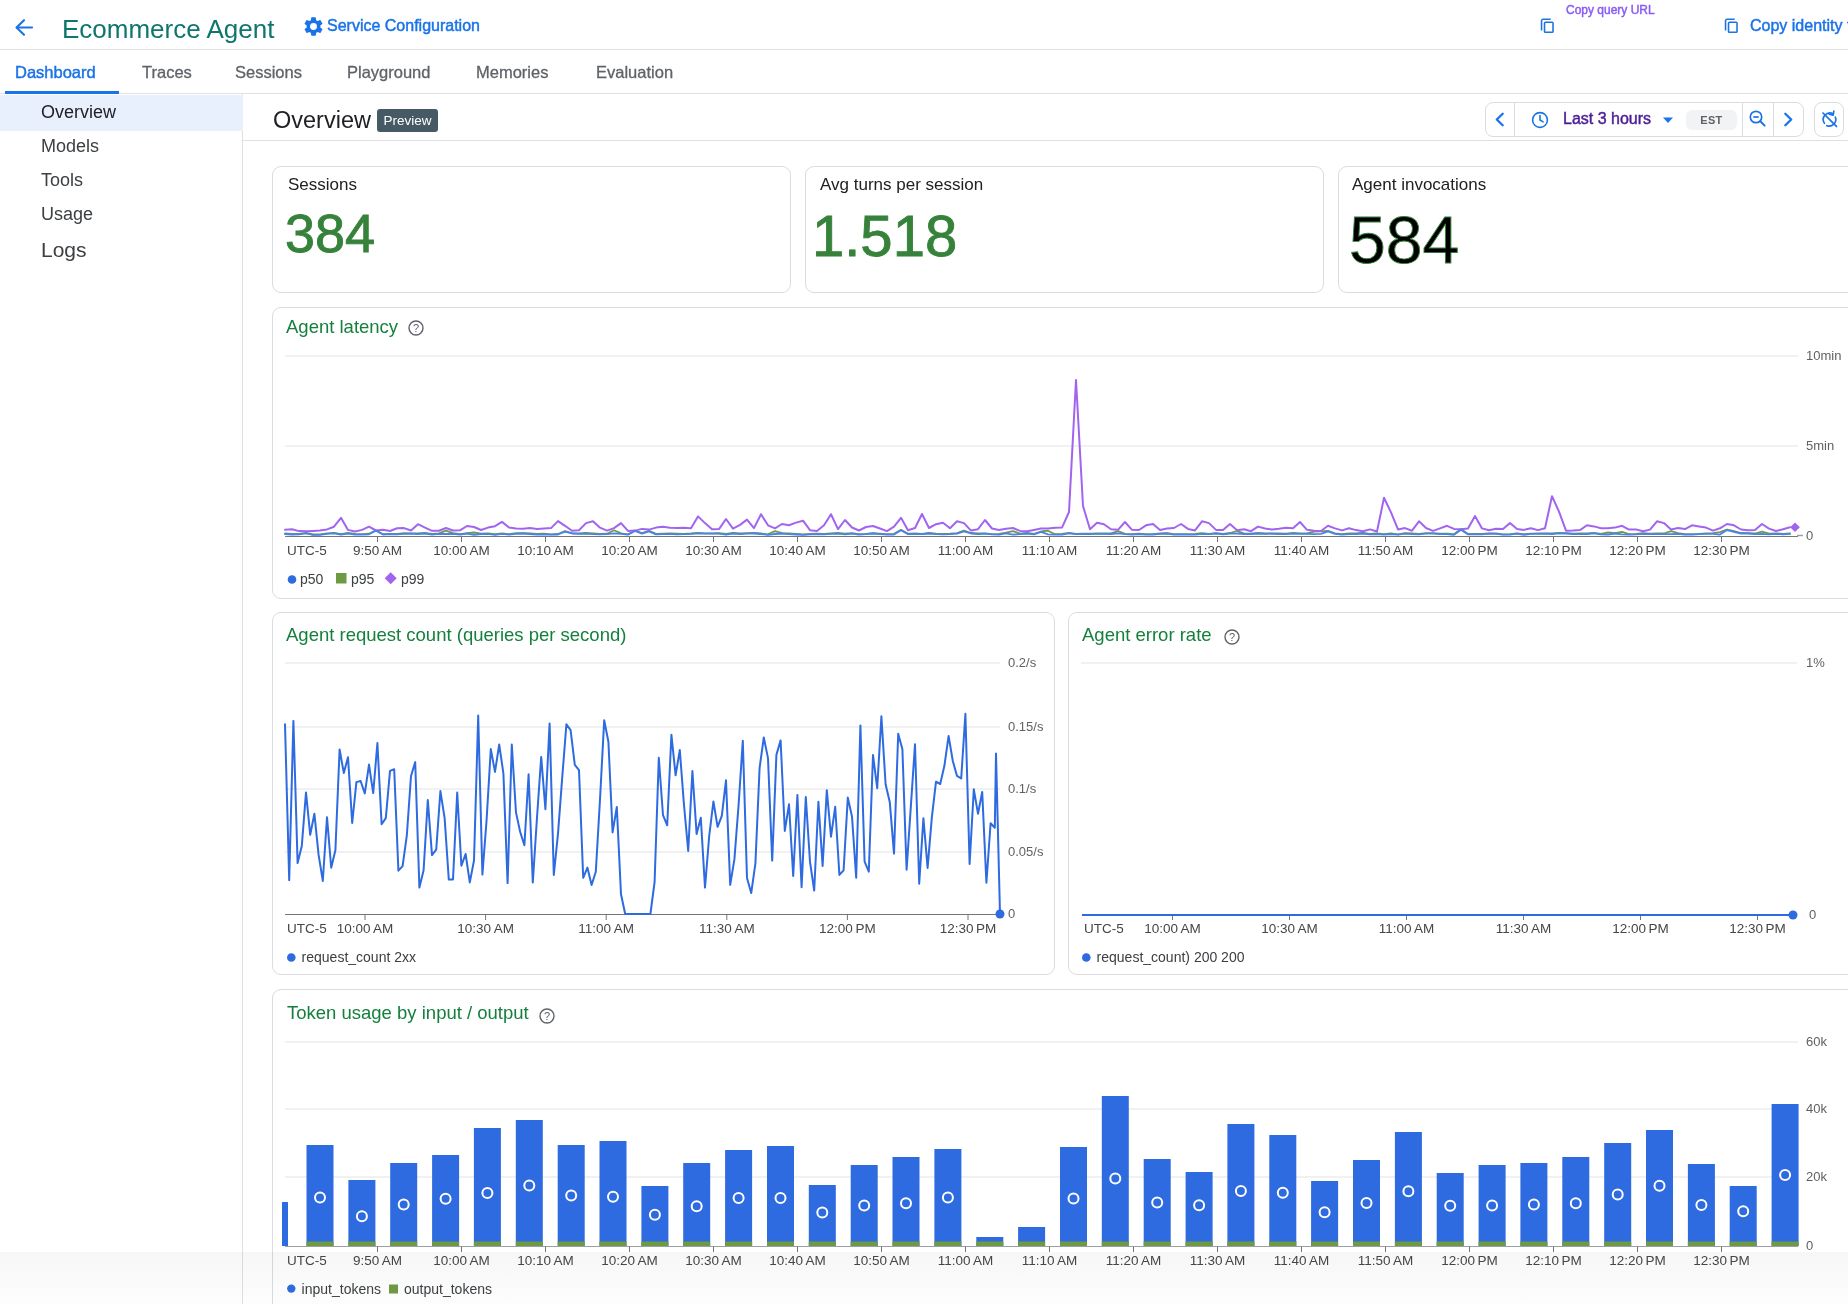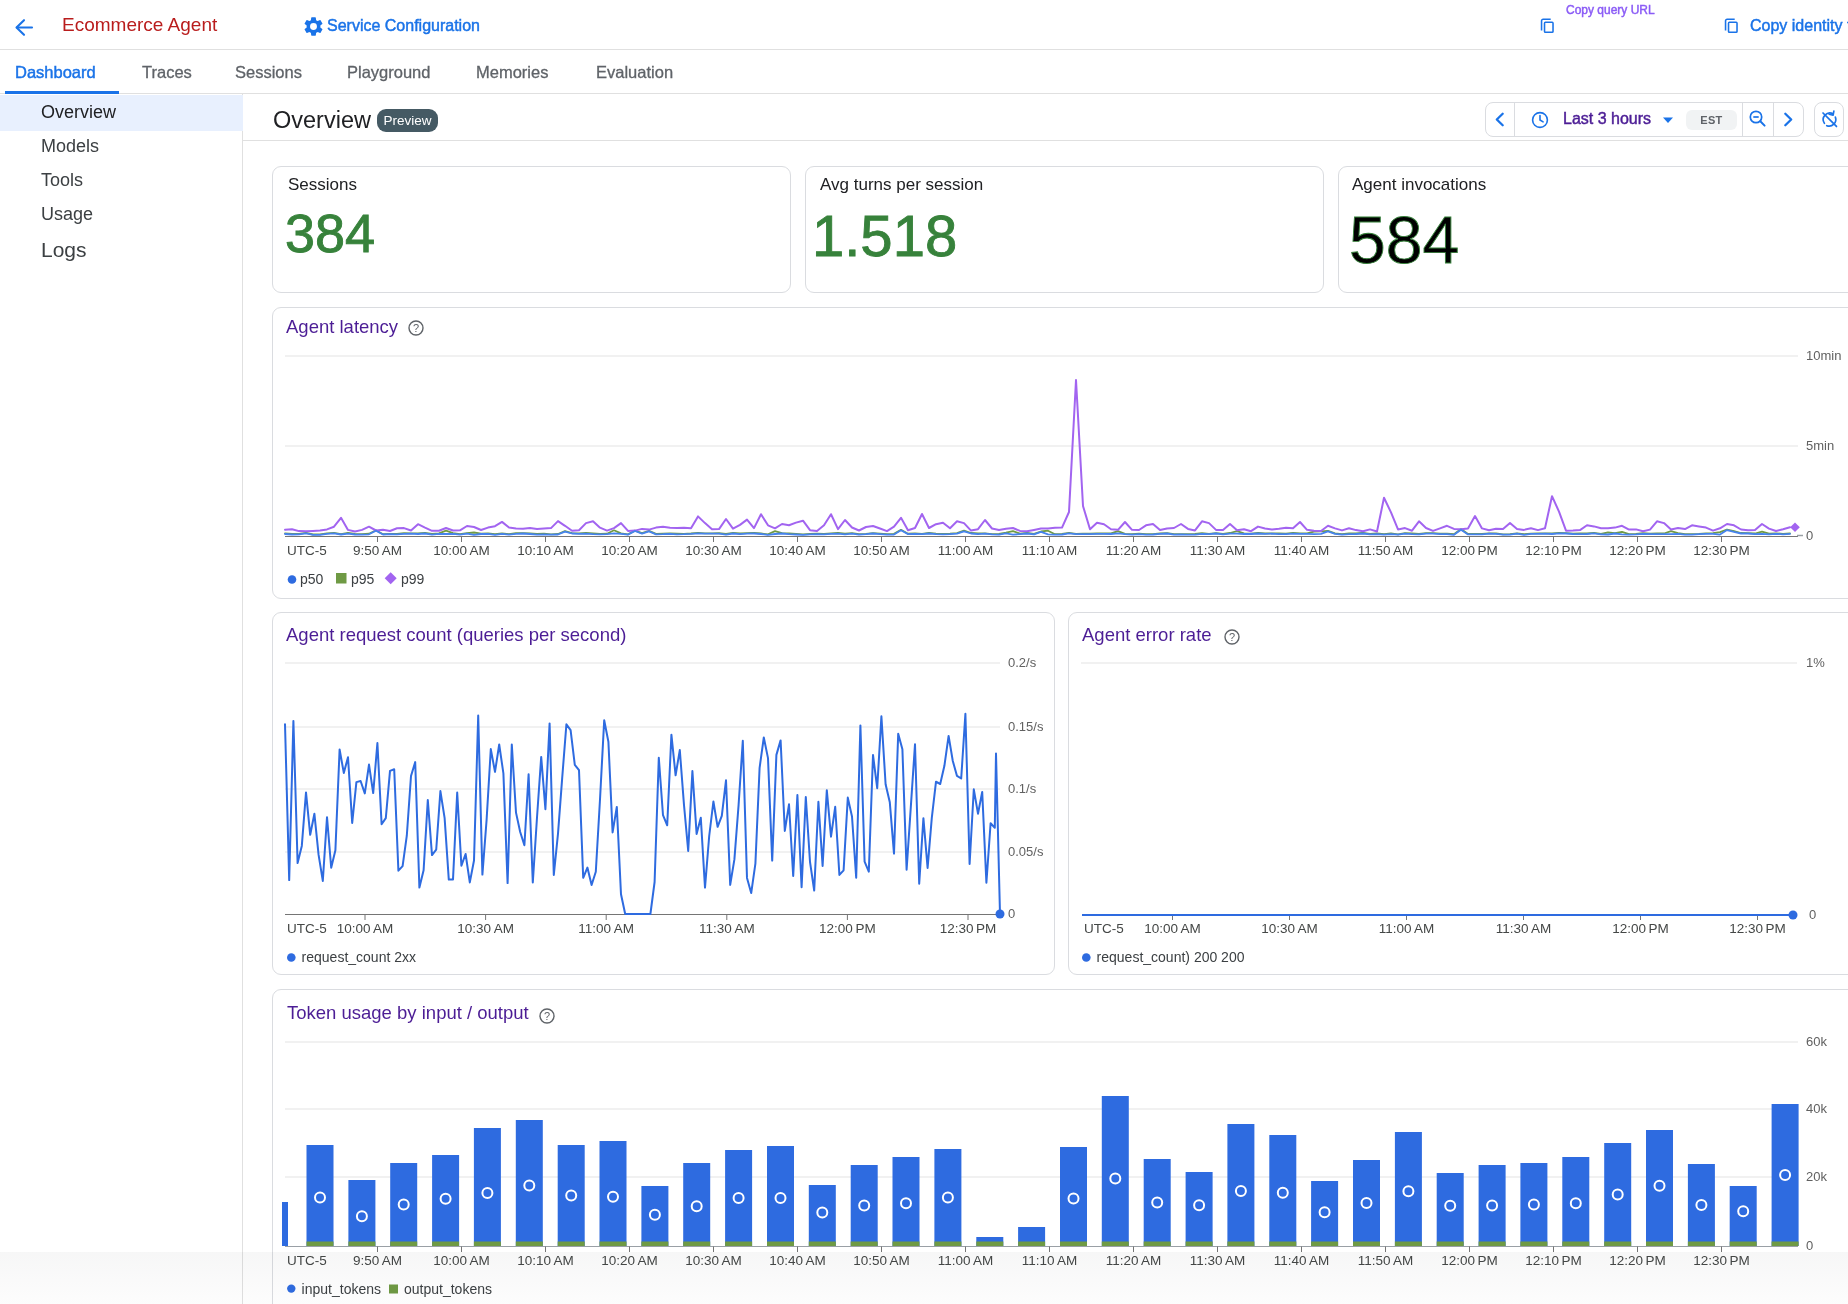--- a/index.html
+++ b/index.html
@@ -1,26 +1,26 @@
 <!DOCTYPE html>
 <html><head><meta charset="utf-8"><style>
 * { margin:0; padding:0; box-sizing:border-box; }
 html,body { width:1848px; height:1304px; background:#fff; font-family:"Liberation Sans",sans-serif; overflow:hidden; position:relative; }
 .abs { position:absolute; }
 .card { position:absolute; border:1px solid #dadce0; border-radius:9px; background:#fff; }
-.ctitle { position:absolute; font-size:18.5px; color:#4c1d95; }
+.ctitle { position:absolute; font-size:18.5px; color:#15803d; }
 svg text { font-family:"Liberation Sans",sans-serif; }
 </style></head><body>
 
 <div class="abs" style="left:0;top:0;width:1848px;height:50px;border-bottom:1px solid #e0e0e0;background:#fff"></div>
 <svg class="abs" style="left:14px;top:17px" width="20" height="21" viewBox="0 0 20 21" fill="none" stroke="#1a73e8" stroke-width="2.1" stroke-linecap="round" stroke-linejoin="round">
     <path d="M18 10.5 H3"></path>
     <path d="M10 3.2 L2.5 10.5 L10 17.8"></path>
   </svg>
-<div class="abs" style="left:62px;top:14px;font-size:19px;color:#b91c1c">Ecommerce Agent</div>
+<div class="abs" style="left:62px;top:14px;font-size:26px;color:#0f766e">Ecommerce Agent</div>
 <svg class="abs" style="left:302px;top:15px" width="23" height="23" viewBox="0 0 24 24" fill="#1a73e8">
     <path d="M19.14 12.94a7.07 7.07 0 0 0 .06-.94 7.07 7.07 0 0 0-.06-.94l2.03-1.58a.49.49 0 0 0 .12-.61l-1.92-3.32a.49.49 0 0 0-.59-.22l-2.39.96a7.05 7.05 0 0 0-1.62-.94l-.36-2.54a.48.48 0 0 0-.48-.41h-3.84a.48.48 0 0 0-.48.41l-.36 2.54c-.59.24-1.13.56-1.62.94l-2.39-.96a.49.49 0 0 0-.59.22L2.73 8.87a.48.48 0 0 0 .12.61l2.03 1.58a7.07 7.07 0 0 0 0 1.88l-2.03 1.58a.49.49 0 0 0-.12.61l1.92 3.32c.12.21.37.3.59.22l2.39-.96c.49.38 1.03.7 1.62.94l.36 2.54c.04.24.24.41.48.41h3.84c.24 0 .44-.17.48-.41l.36-2.54a7.05 7.05 0 0 0 1.62-.94l2.39.96c.22.08.47 0 .59-.22l1.92-3.32a.49.49 0 0 0-.12-.61l-2.03-1.58zM12 15.6A3.6 3.6 0 1 1 12 8.4a3.6 3.6 0 0 1 0 7.2z"></path>
   </svg>
 <div class="abs" style="left:327px;top:17px;font-size:16px;-webkit-text-stroke-width:0.45px;color:#1a73e8">Service Configuration</div>
 <svg class="abs" style="left:1539px;top:17px" width="17" height="17" viewBox="0 0 24 24" fill="none" stroke="#1a73e8" stroke-width="2.2">
     <rect x="7.8" y="7.5" width="12" height="14" rx="1.2"></rect>
     <path d="M16.5 3.2 H5.8 a2.2 2.2 0 0 0 -2.2 2.2 V19" fill="none"></path>
   </svg>
 <div class="abs" style="left:1566px;top:3px;font-size:12px;-webkit-text-stroke-width:0.45px;color:#8b5cf6">Copy query URL</div>
 <svg class="abs" style="left:1723px;top:17px" width="17" height="17" viewBox="0 0 24 24" fill="none" stroke="#1a73e8" stroke-width="2.2">
@@ -40,21 +40,21 @@
 
 <div class="abs" style="left:0;top:94px;width:243px;height:1210px;border-right:1px solid #e0e0e0;background:#fff"></div>
 <div class="abs" style="left:0;top:95px;width:243px;height:36px;background:#e8f0fe"></div>
 <div class="abs" style="left:41px;top:102px;font-size:18px;color:#202124">Overview</div>
 <div class="abs" style="left:41px;top:136px;font-size:18px;color:#3c4043">Models</div>
 <div class="abs" style="left:41px;top:170px;font-size:18px;color:#3c4043">Tools</div>
 <div class="abs" style="left:41px;top:204px;font-size:18px;color:#3c4043">Usage</div>
 <div class="abs" style="left:41px;top:238px;font-size:21px;color:#3c4043">Logs</div>
 
 <div class="abs" style="left:273px;top:107px;font-size:23.5px;color:#202124">Overview</div>
-<div class="abs" style="left:377px;top:109px;width:61px;height:23px;background:#455a64;border-radius:9px;color:#fff;font-size:13.5px;text-align:center;line-height:23px">Preview</div>
+<div class="abs" style="left:377px;top:109px;width:61px;height:23px;background:#455a64;border-radius:3px;color:#fff;font-size:13.5px;text-align:center;line-height:23px">Preview</div>
 <div class="abs" style="left:243px;top:140px;width:1605px;height:1px;background:#e0e0e0"></div>
 
 <div class="abs" style="left:1485px;top:102px;width:319px;height:35px;border:1px solid #dadce0;border-radius:8px;background:#fff"></div>
 <svg class="abs" style="left:1494px;top:112px" width="11" height="15" viewBox="0 0 11 15" fill="none" stroke="#1a73e8" stroke-width="2.3" stroke-linecap="round" stroke-linejoin="round">
     <path d="M8.7 1.7 L2.8 7.5 L8.7 13.3"></path>
   </svg>
 <div class="abs" style="left:1514px;top:103px;width:1px;height:33px;background:#dadce0"></div>
 <svg class="abs" style="left:1531px;top:111px" width="18" height="18" viewBox="0 0 18 18" fill="none" stroke="#1a73e8" stroke-width="1.6">
     <circle cx="9" cy="9" r="7.4"></circle>
     <path d="M9 4.6 V9 l3.1 1.9" stroke-linecap="round"></path>

